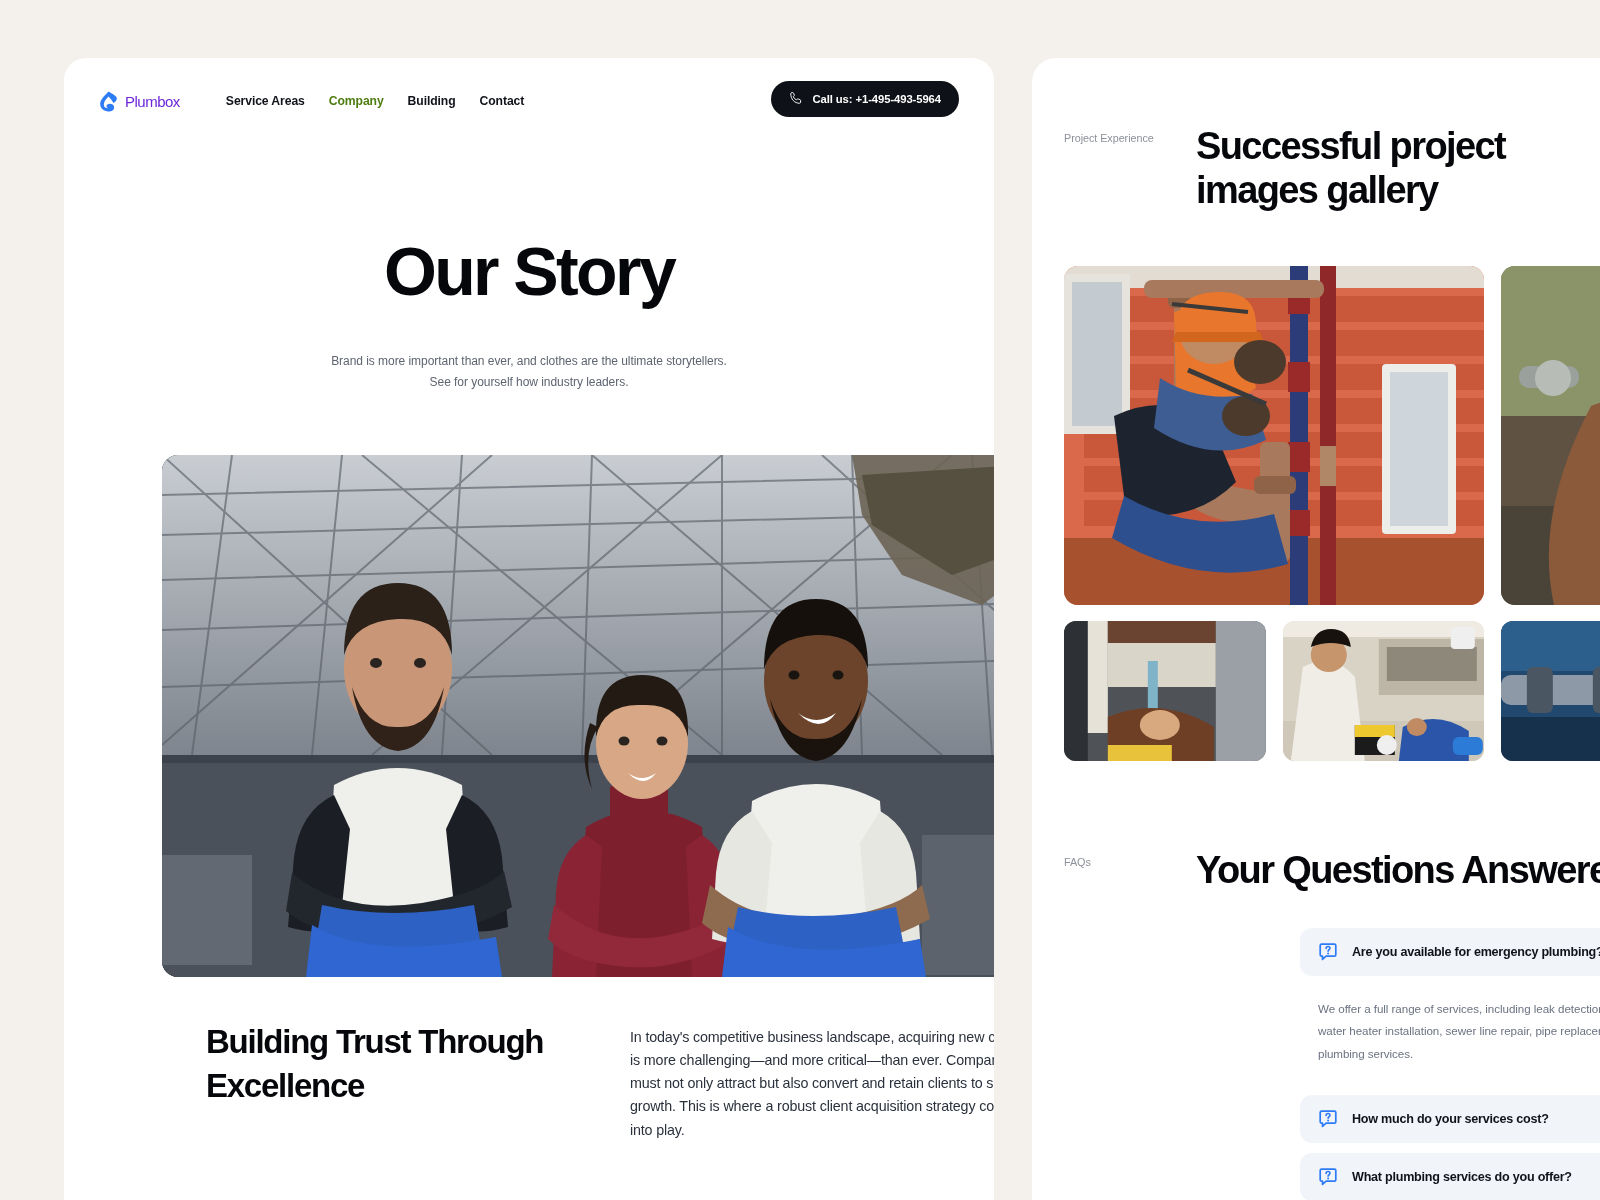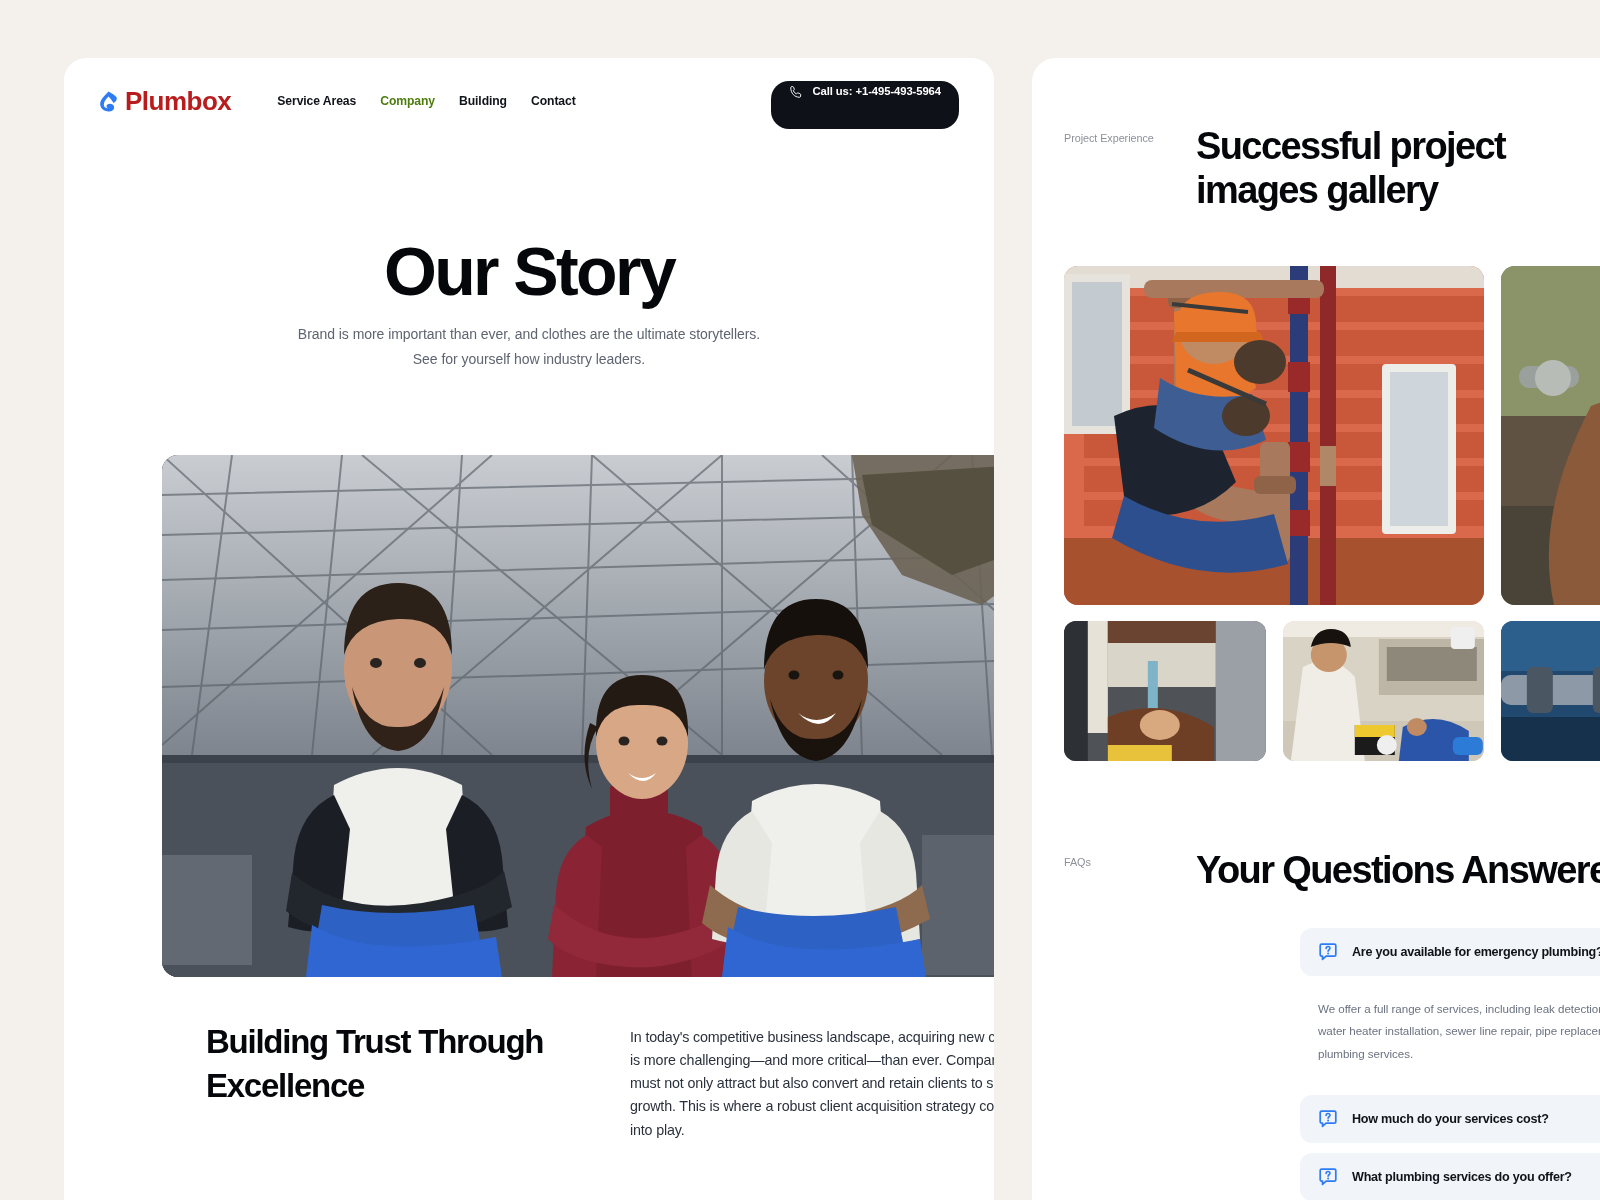--- a/index.html
+++ b/index.html
@@ -21,49 +21,49 @@
     border-radius: 22px 22px 0 0;
     overflow: hidden;
   }
   .site-header {
     position: absolute; left: 0; top: 0; width: 930px; height: 86px;
     display: flex; align-items: center;
   }
   .brand { display: flex; align-items: center; gap: 7px; margin-left: 35px; }
   .brand-mark { width: 19px; height: 21px; display: block; }
   .brand-name {
-    font-size: 26px; font-weight: 700; color: #b91c1c;
+    font-size: 15px; font-weight: 400; color: #6d28d9;
     letter-spacing: -0.5px; line-height: 1;
   }
   .nav { display: flex; align-items: center; gap: 24px; margin-left: 46px; }
   .nav-link {
     font-size: 12.2px; font-weight: 600; color: #10131A;
     letter-spacing: -0.1px; cursor: pointer; white-space: nowrap;
   }
   .nav-link.is-active { color: #4d7c0f; }
   .call-btn {
     position: absolute; right: 35px; top: 23px;
-    height: 48px; padding: 4px 18px;
+    height: 36px; padding: 12px 18px;
     background: #0E1117; color: #FFFFFF;
     border-radius: 18px;
-    display: flex; align-items: flex-start; gap: 9px;
+    display: flex; align-items: flex-end; gap: 9px;
     cursor: pointer;
   }
   .call-btn-label { font-size: 11.3px; font-weight: 600; letter-spacing: -0.1px; white-space: nowrap; }
   .phone-icon { width: 14px; height: 14px; display: block; }
 
   .hero { position: absolute; left: 0; top: 86px; width: 930px; text-align: center; }
   .hero-title {
     font-size: 68px; font-weight: 700; color: #05070B;
     letter-spacing: -2.6px; line-height: 1.05;
     margin-top: 92px;
   }
   .hero-sub {
-    margin-top: 15px;
-    font-size: 14px; color: #5E6470; line-height: 1.75; letter-spacing: -0.05px;
+    margin-top: 44px;
+    font-size: 12px; color: #5E6470; line-height: 1.75; letter-spacing: -0.05px;
   }
 
   .hero-photo {
     position: absolute; left: 98px; top: 397px;
     width: 860px; height: 522px;
     border-radius: 16px; overflow: hidden;
     background: #3A3F47;
   }
   .hero-photo svg { display: block; width: 100%; height: 100%; }
 

